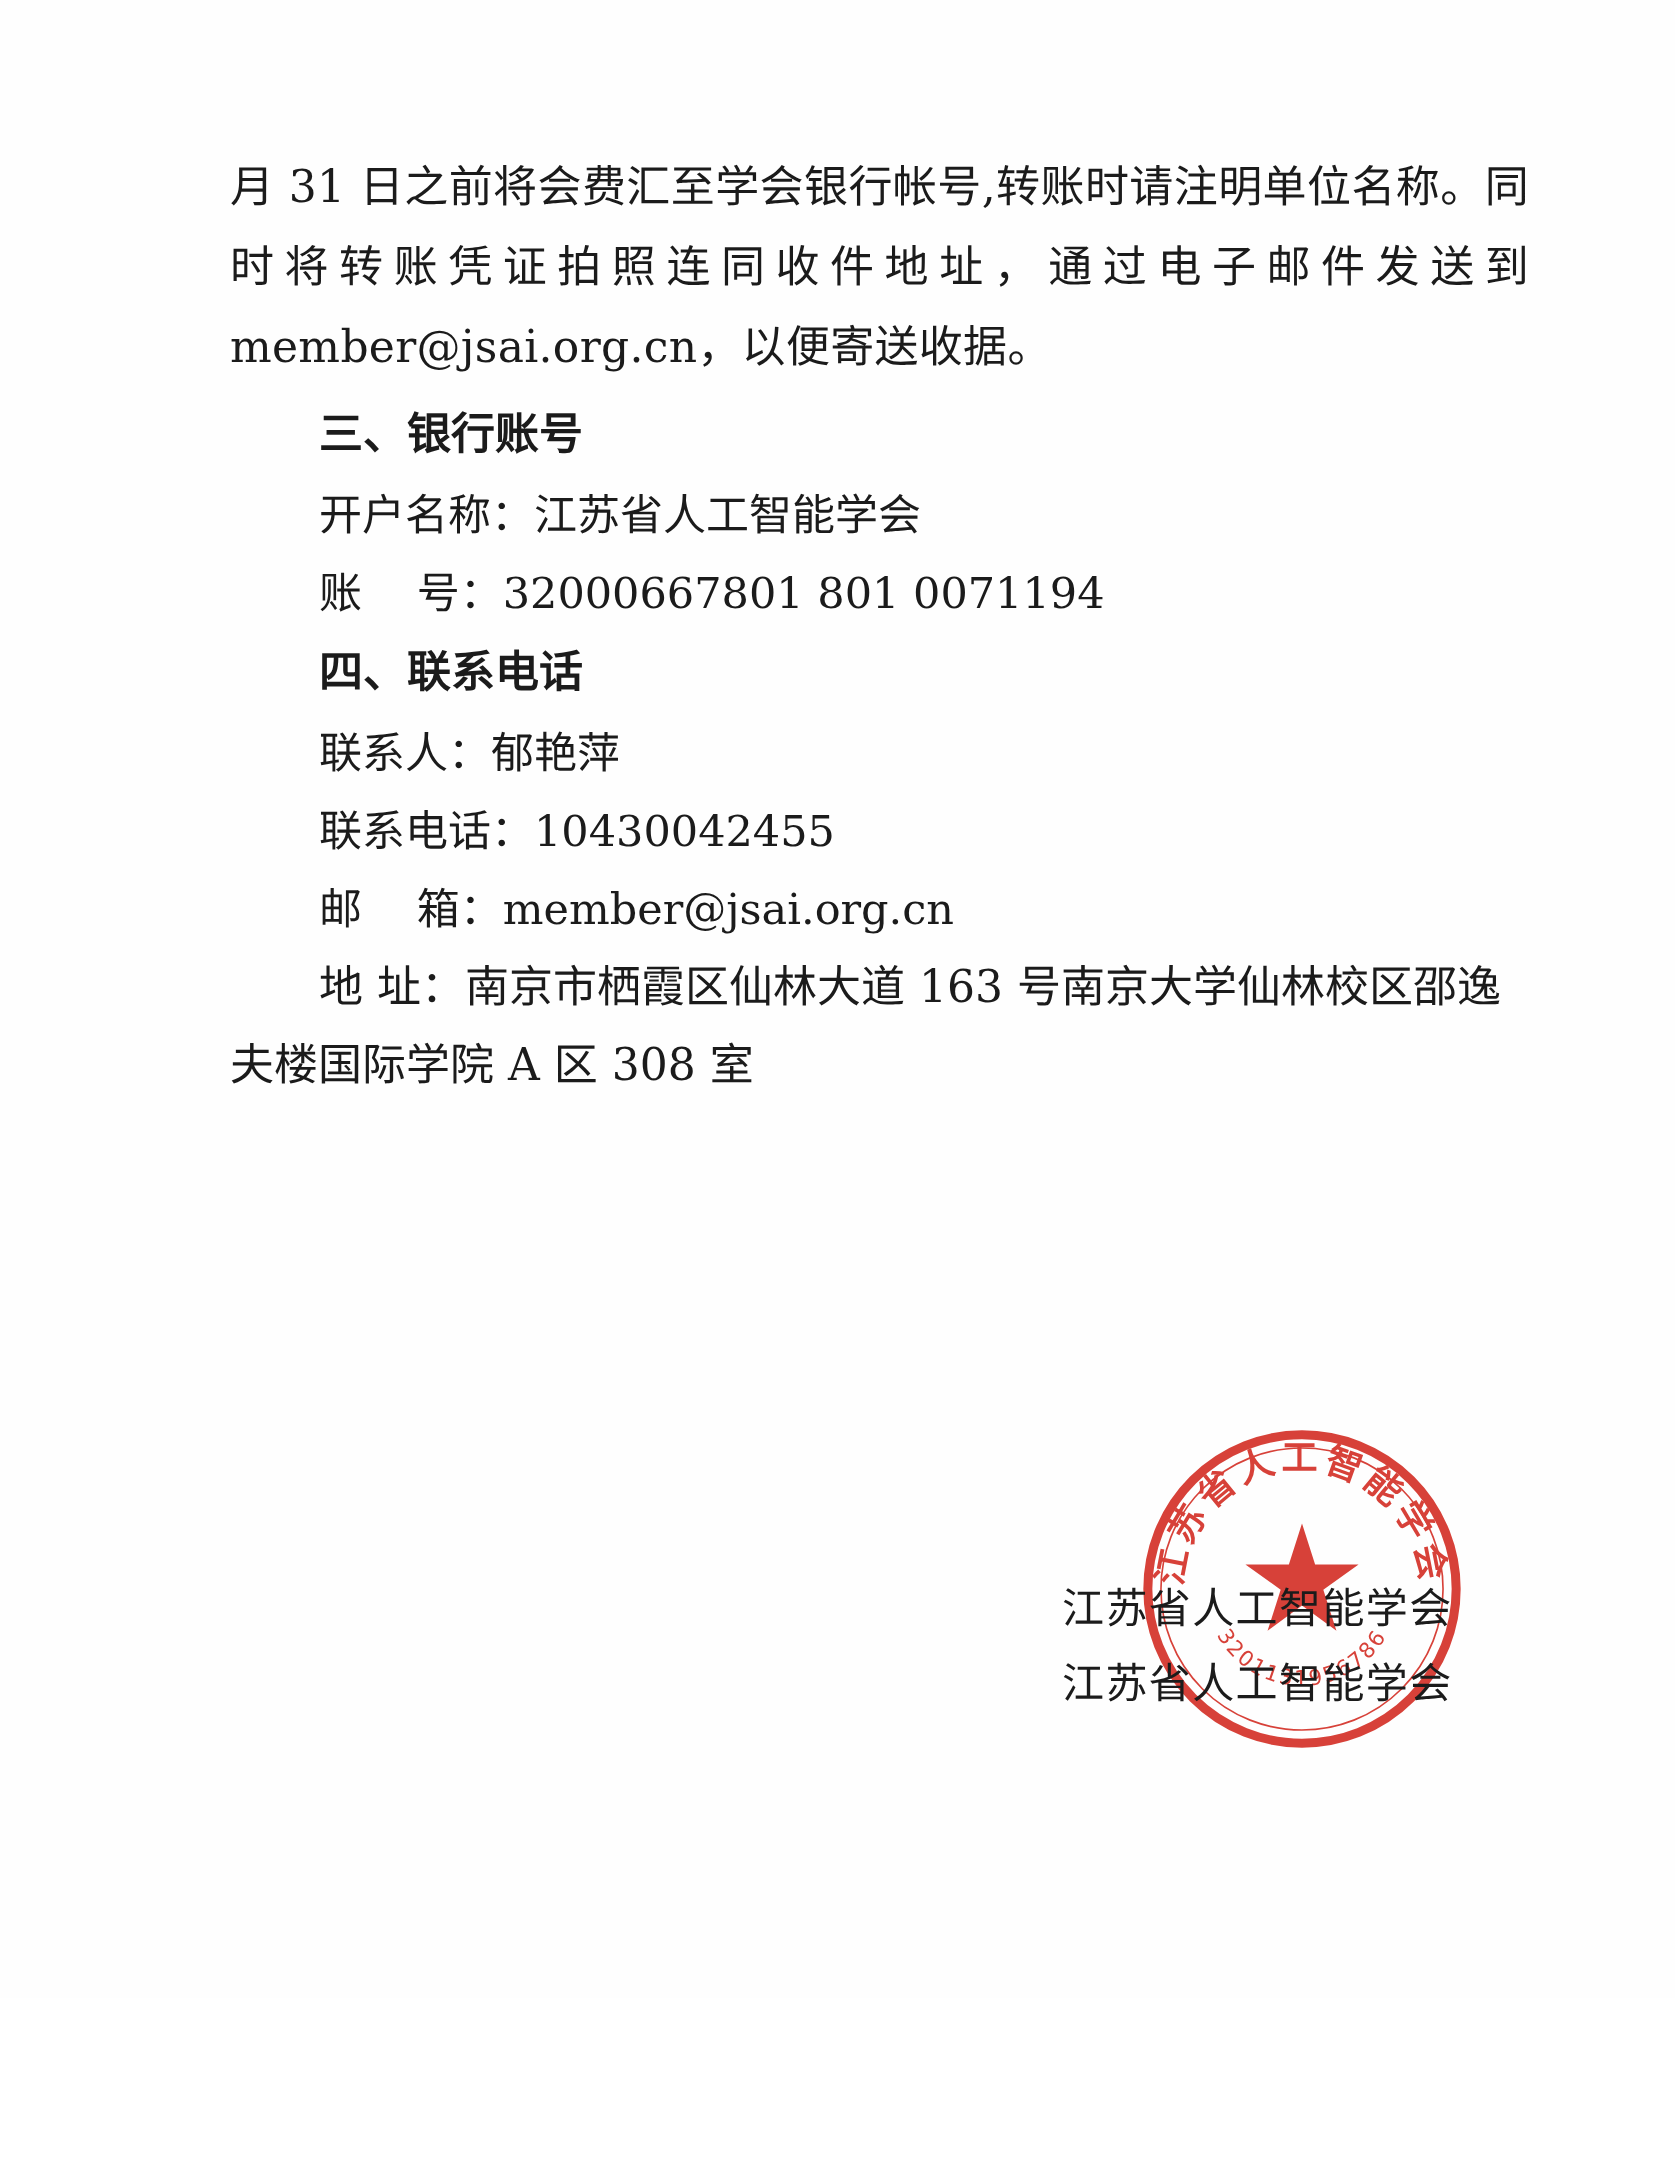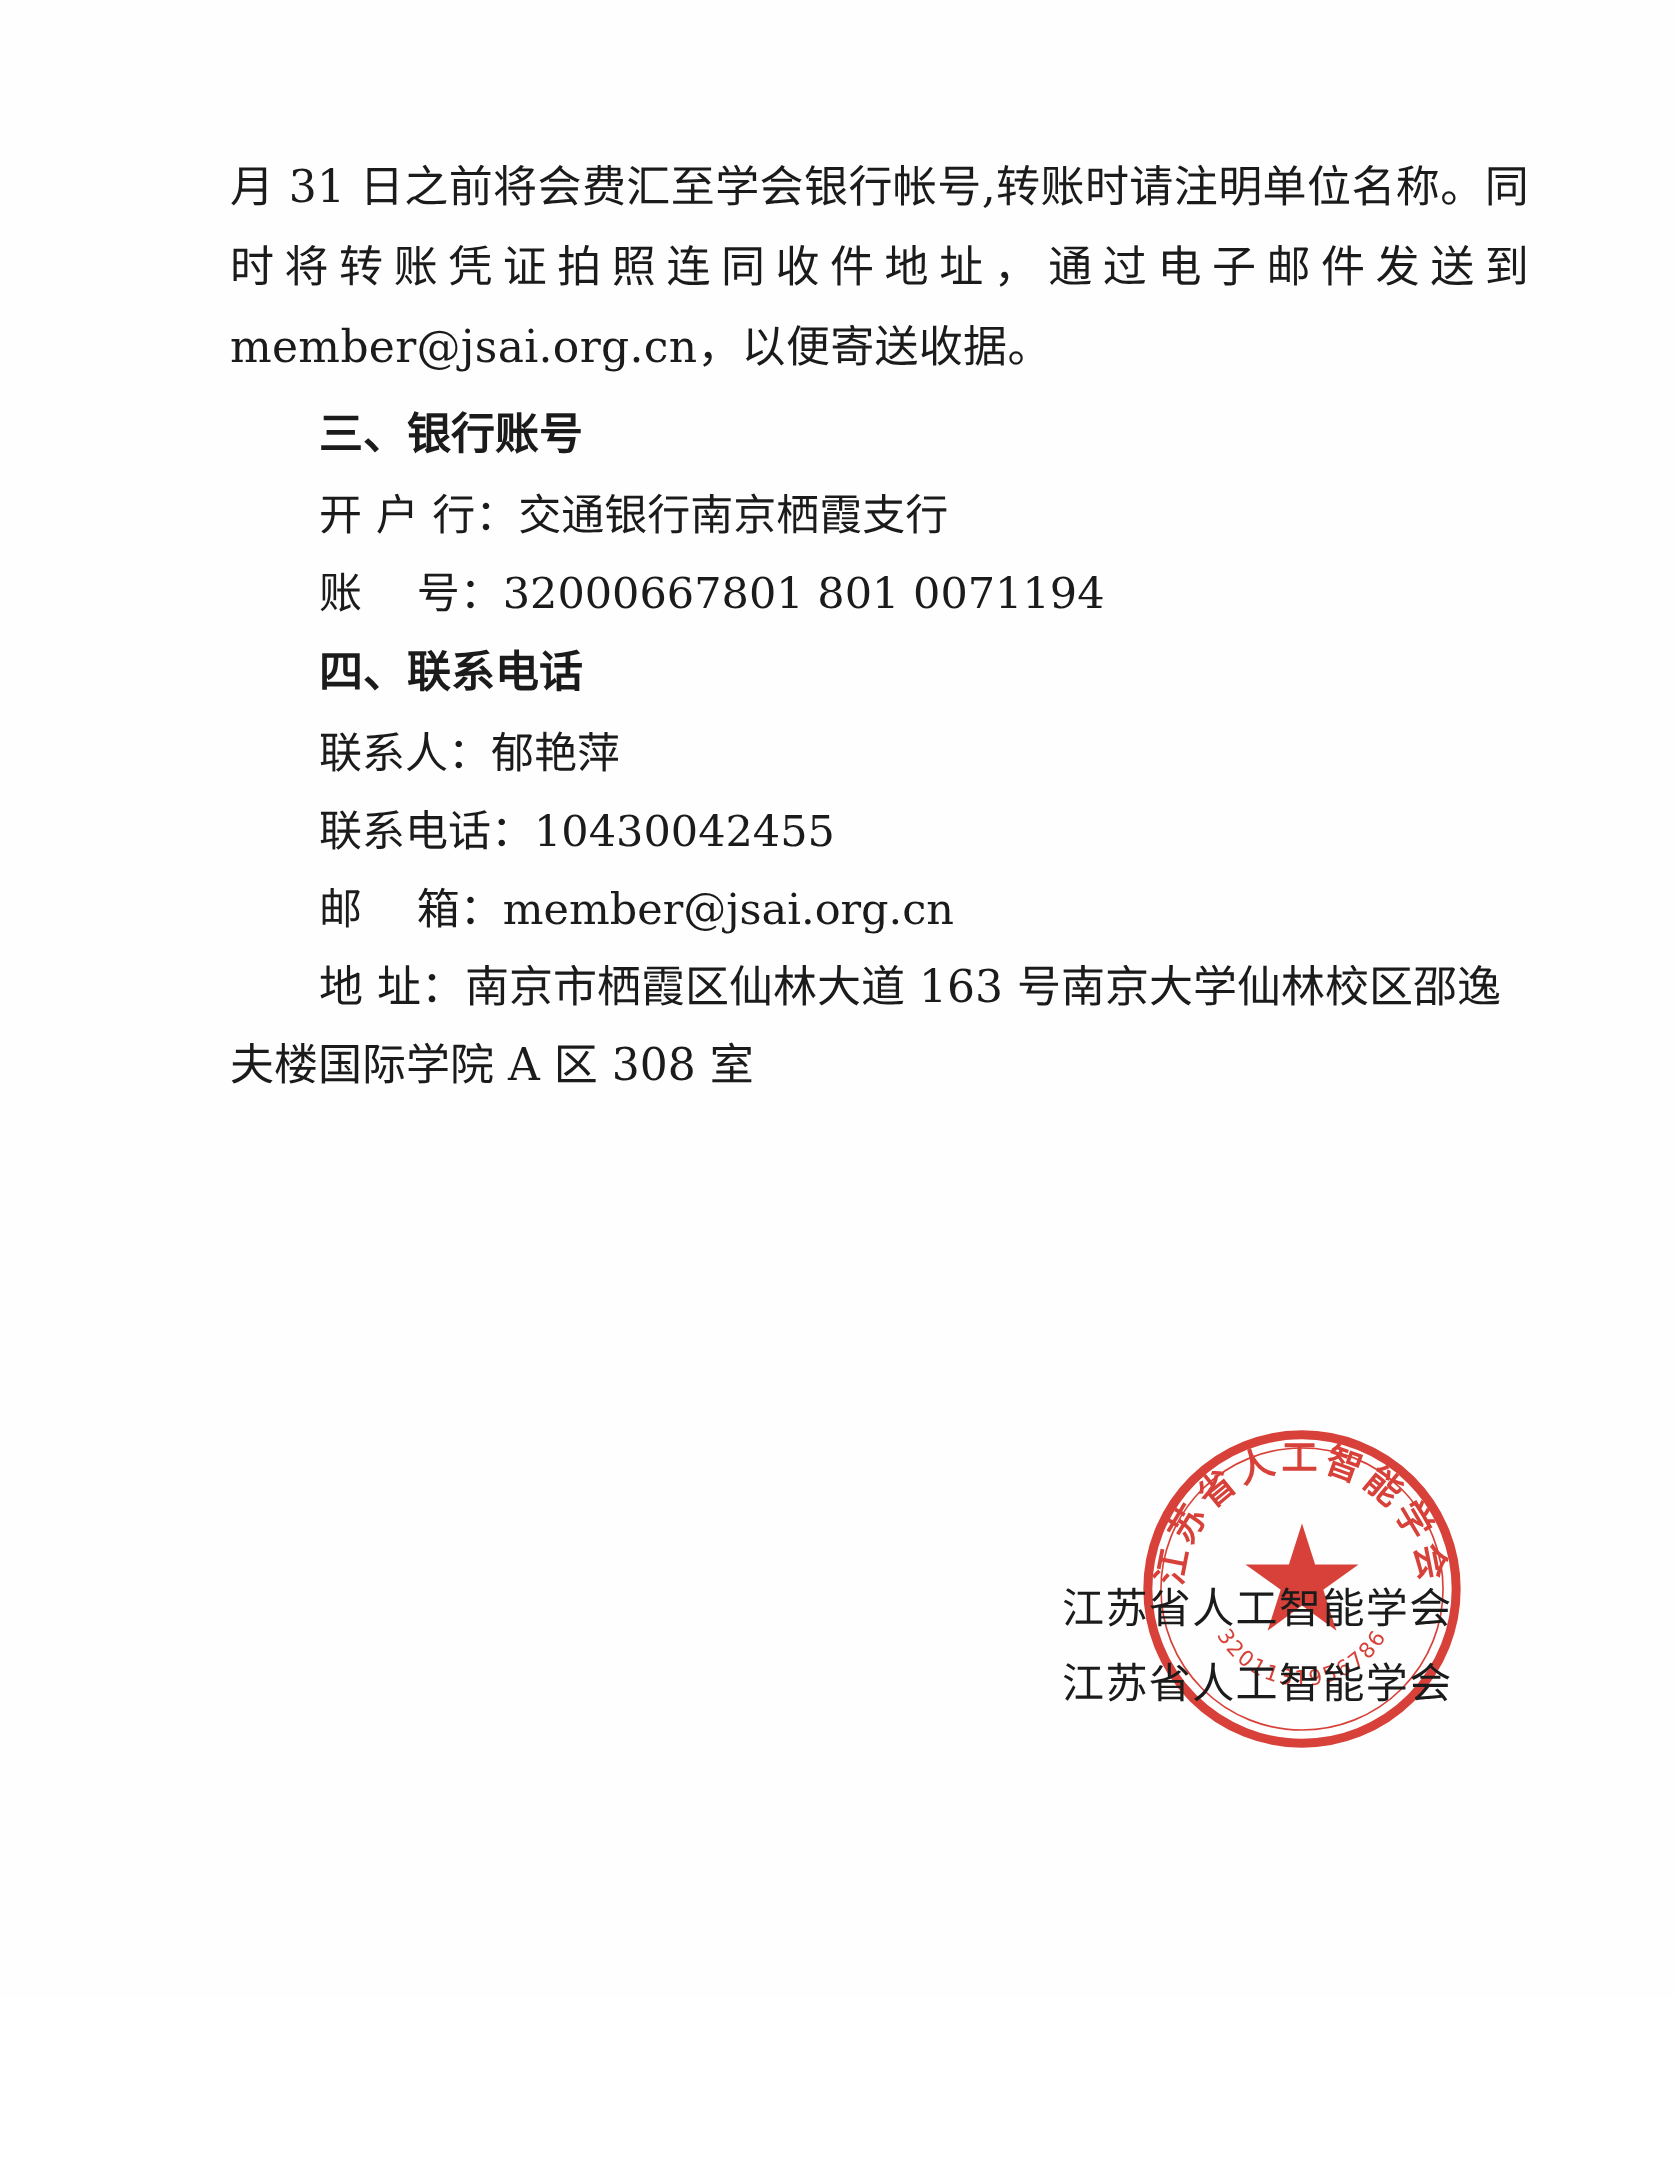--- a/index.html
+++ b/index.html
@@ -107,21 +107,21 @@
 <div class="page">
 
   <div class="content">
 
     <p class="para para-first">月 31 日之前将会费汇至学会银行帐号,转账时请注明单位名称。同时将转账凭证拍照连同收件地址，通过电子邮件发送到 member@jsai.org.cn，以便寄送收据。</p>
 
     <div class="spacer-sm"></div>
 
     <h2 class="heading">三、银行账号</h2>
 
-    <p class="item">开 户 行：交通银行南京栖霞支行</p>
+    <p class="item">开户名称：江苏省人工智能学会</p>
     <p class="item">账    号：32000667801 801 0071194</p>
 
     <h2 class="heading">四、联系电话</h2>
 
     <p class="item">联系人：郁艳萍</p>
     <p class="item">联系电话：10430042455</p>
     <p class="item">邮    箱：member@jsai.org.cn</p>
     <p class="item-wrap">地    址：南京市栖霞区仙林大道 163 号南京大学仙林校区邵逸夫楼国际学院 A 区 308 室</p>
 
   </div>

